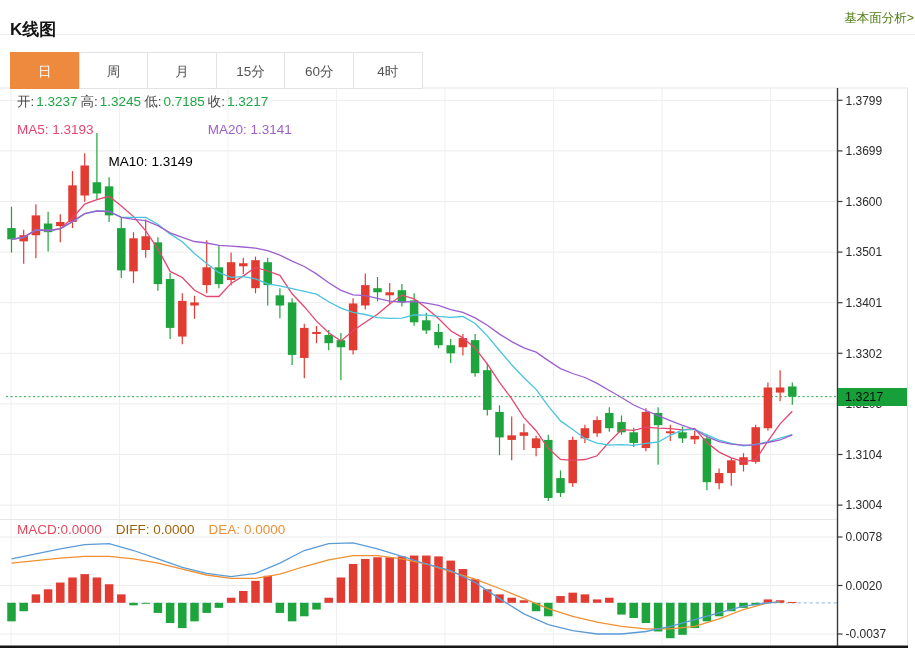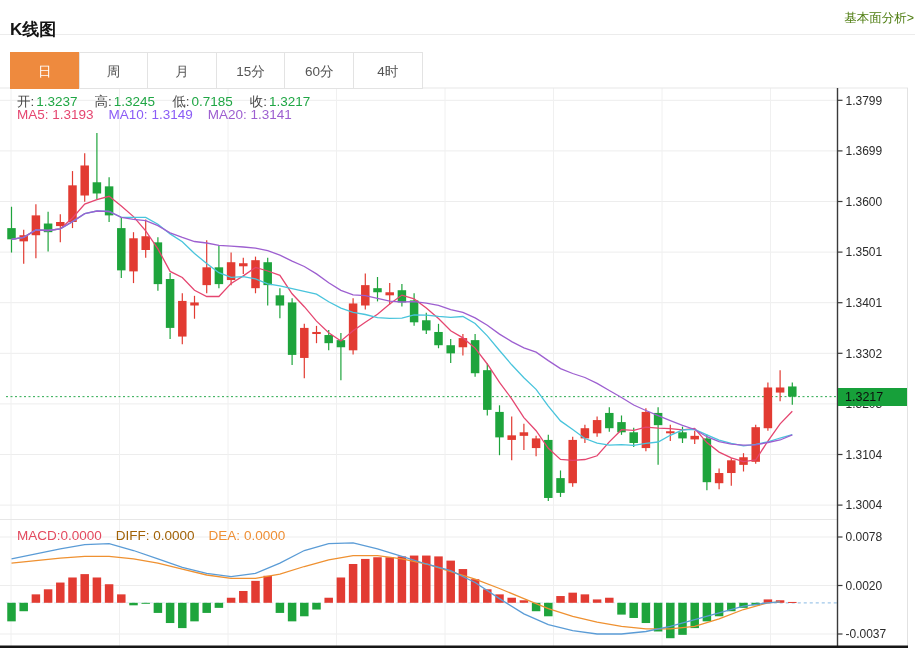--- a/index.html
+++ b/index.html
@@ -8,25 +8,25 @@
   #chart-svg{position:absolute;left:0;top:0;z-index:1;}
   .hdr-title{position:absolute;left:10px;top:18px;font-size:17px;font-weight:bold;color:#141414;z-index:4;}
   .hdr-link{position:absolute;right:1px;top:10px;font-size:12.5px;color:#4d7c0f;z-index:4;cursor:pointer;}
   .hdr-divider{position:absolute;left:0;top:34px;width:915px;height:1px;background:#ececec;z-index:3;}
   .tabbar{position:absolute;left:10px;top:52px;display:flex;z-index:4;}
   .tab{width:69.6px;height:37px;line-height:37px;text-align:center;font-size:13.5px;color:#555;
        background:#fff;border:1px solid #e3e3e3;margin-left:-1px;box-sizing:border-box;cursor:pointer;}
   .tab:first-child{margin-left:0;}
   .tab.active{background:#ee8a3e;border-color:#ee8a3e;color:#fff;}
   .legend{position:absolute;display:flex;z-index:4;white-space:nowrap;}
-  .ohlc-legend{left:17px;top:93px;font-size:13.5px;gap:17px;}
+  .ohlc-legend{left:17px;top:93px;font-size:13.5px;gap:3px;}
   .ohlc-legend .lbl{color:#474747;}
   .ohlc-legend .val{color:#1fa644;margin-left:2px;}
-  .ma-legend{left:17px;top:107px;font-size:13.5px;gap:15px;}
-  .macd-legend{left:17px;top:522px;font-size:13.5px;gap:14px;margin-top:6px;}
+  .ma-legend{left:17px;top:122px;font-size:13.5px;gap:15px;}
+  .macd-legend{left:17px;top:522px;font-size:13.5px;gap:14px;}
   .price-badge{position:absolute;left:838px;top:388px;width:69px;height:18px;background:#17a03a;
        color:#0d0d0d;font-size:12.5px;line-height:18px;padding-left:7px;box-sizing:border-box;z-index:5;}
 </style>
 </head>
 <body>
 
 <div class="hdr-title">K线图</div>
 <div class="hdr-link">基本面分析&gt;</div>
 <div class="hdr-divider"></div>
 
@@ -41,21 +41,21 @@
 
 <div class="legend ohlc-legend">
   <span><span class="lbl">开:</span><span class="val">1.3237</span></span>
   <span><span class="lbl">高:</span><span class="val">1.3245</span></span>
   <span><span class="lbl">低:</span><span class="val">0.7185</span></span>
   <span><span class="lbl">收:</span><span class="val">1.3217</span></span>
 </div>
 
 <div class="legend ma-legend">
   <span style="color:#e54670;"><span>MA5:</span>&nbsp;<span>1.3193</span></span>
-  <span style="color:#8b5cf6;"><span>MA10:</span>&nbsp;<span>1.3149</span></span>
+  <span style="color:#000000;margin-top:32px;"><span>MA10:</span>&nbsp;<span>1.3149</span></span>
   <span style="color:#9d5fd0;text-align:right;"><span>MA20:</span>&nbsp;<span>1.3141</span></span>
 </div>
 
 <div class="legend macd-legend">
   <span style="color:#e34a5f;"><span>MACD:</span><span>0.0000</span></span>
   <span style="color:#a16207;"><span>DIFF:</span>&nbsp;<span>0.0000</span></span>
   <span style="color:#ee8f35;"><span>DEA:</span>&nbsp;<span>0.0000</span></span>
 </div>
 
 <div class="price-badge">1.3217</div>

